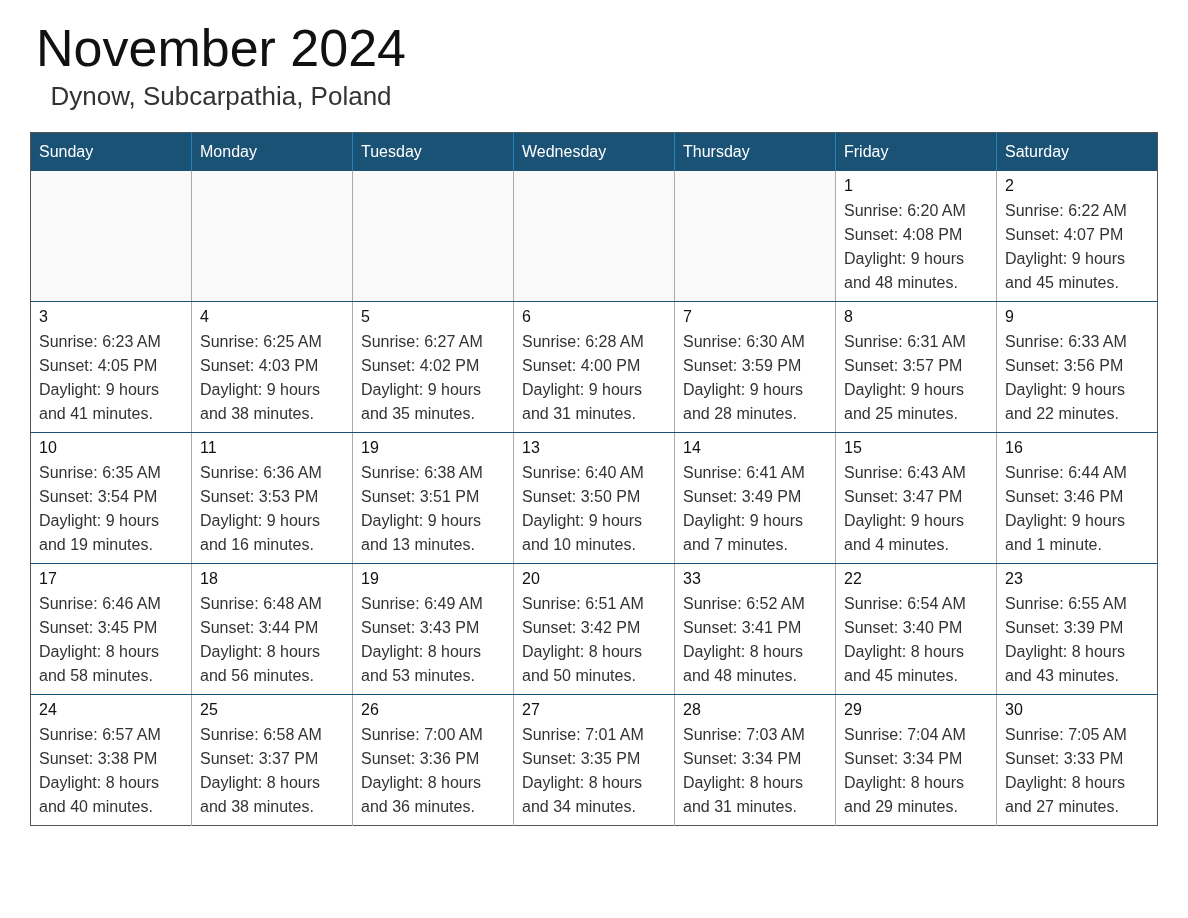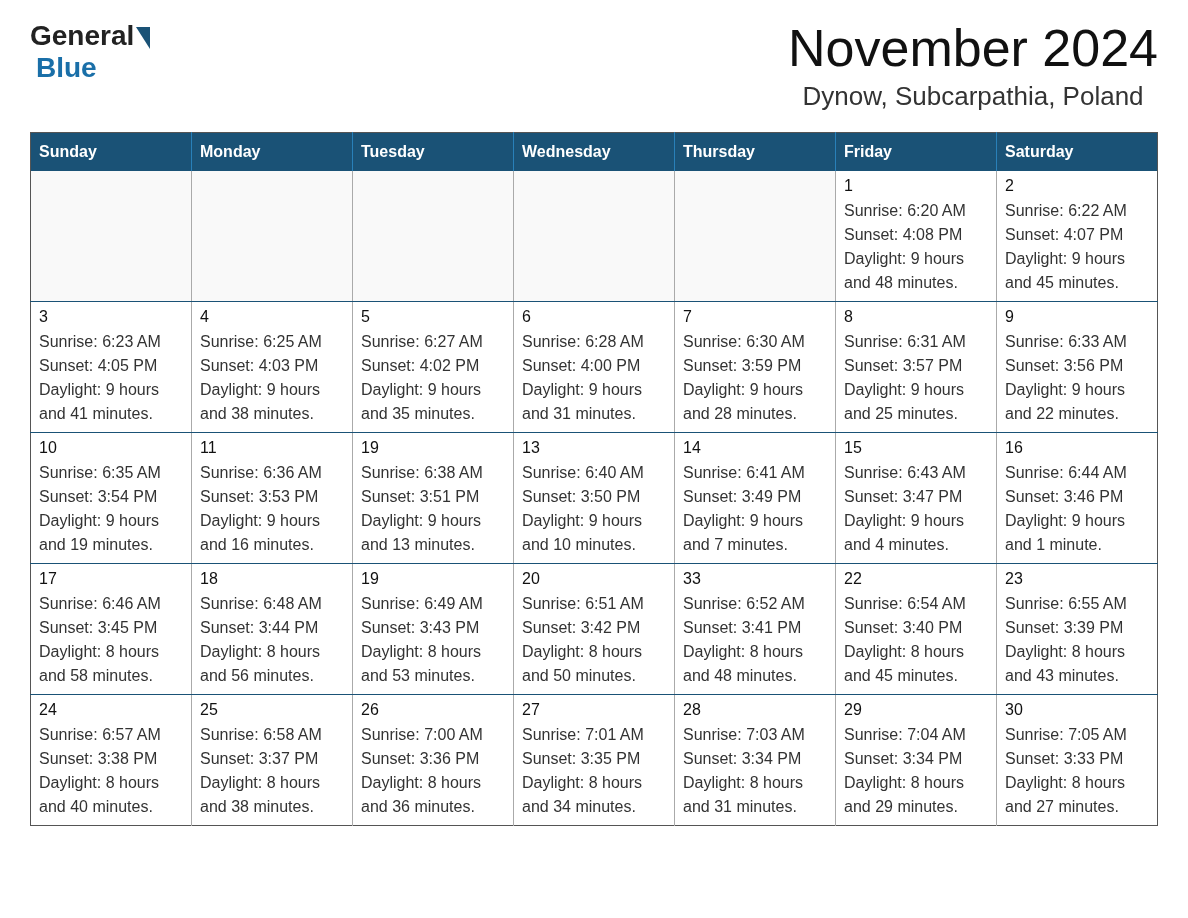--- a/index.html
+++ b/index.html
@@ -60,21 +60,21 @@
     }
     .calendar-table {
       width: 100%;
       border-collapse: collapse;
       border: 1px solid #555;
     }
     .calendar-table th {
       background-color: #1a5276;
       color: #fff;
       font-size: 16px;
-      font-weight: bold;
+      font-weight: normal;
       padding: 10px 8px;
       text-align: left;
       border-right: 1px solid #2980b9;
     }
     .calendar-table th:last-child {
       border-right: none;
     }
     .calendar-table td {
       vertical-align: top;
       padding: 6px 8px;
@@ -103,29 +103,20 @@
       line-height: 1.5;
     }
     .empty-cell {
       background: #f9f9f9;
     }
   </style>
 </head>
 <body>
 
 <div class="header-area">
-  <div class="logo-area">
-    <div class="logo-text">
-      <span class="logo-general">General</span>
-      <div class="logo-blue-arrow"></div>
-    </div>
-    <div style="margin-left: 4px;">
-      <span class="logo-blue">Blue</span>
-    </div>
-  </div>
   <div class="title-area">
     <div class="month-title">November 2024</div>
     <div class="location-subtitle">Dynow, Subcarpathia, Poland</div>
   </div>
 </div>
 
 <table class="calendar-table">
   <thead>
     <tr>
     <th>Sunday</th>

